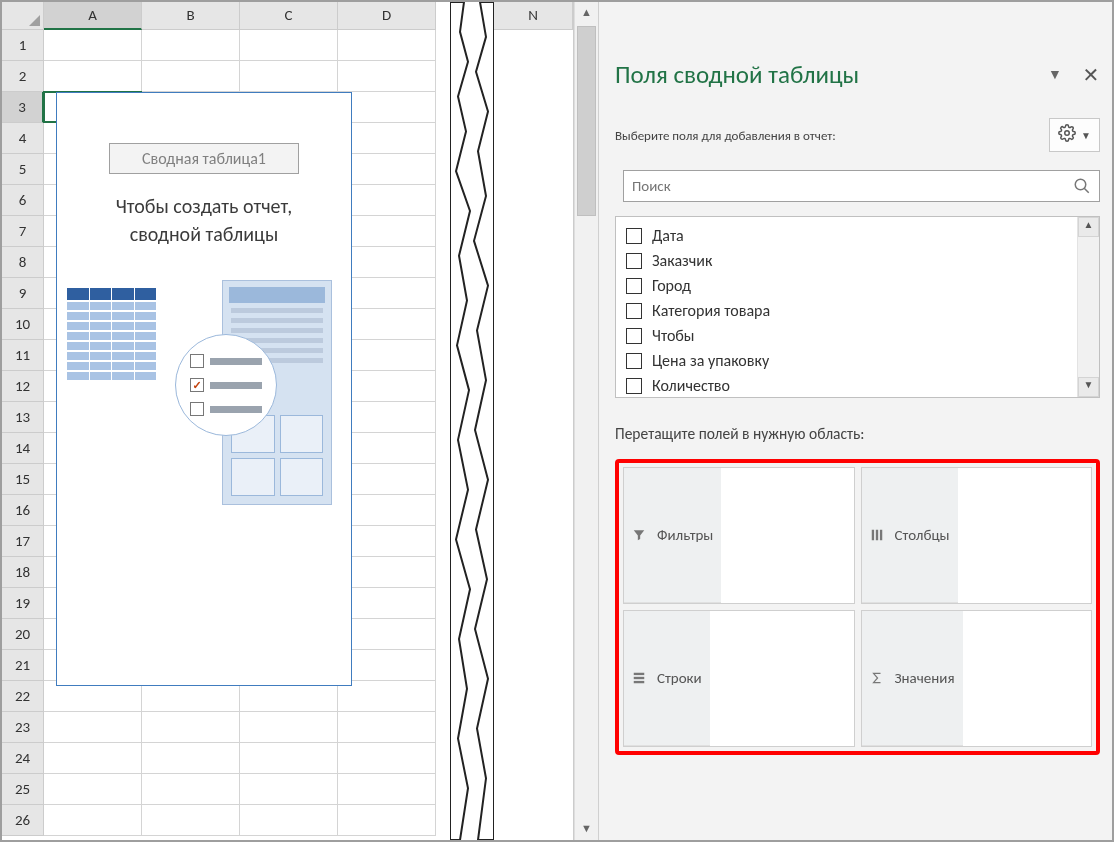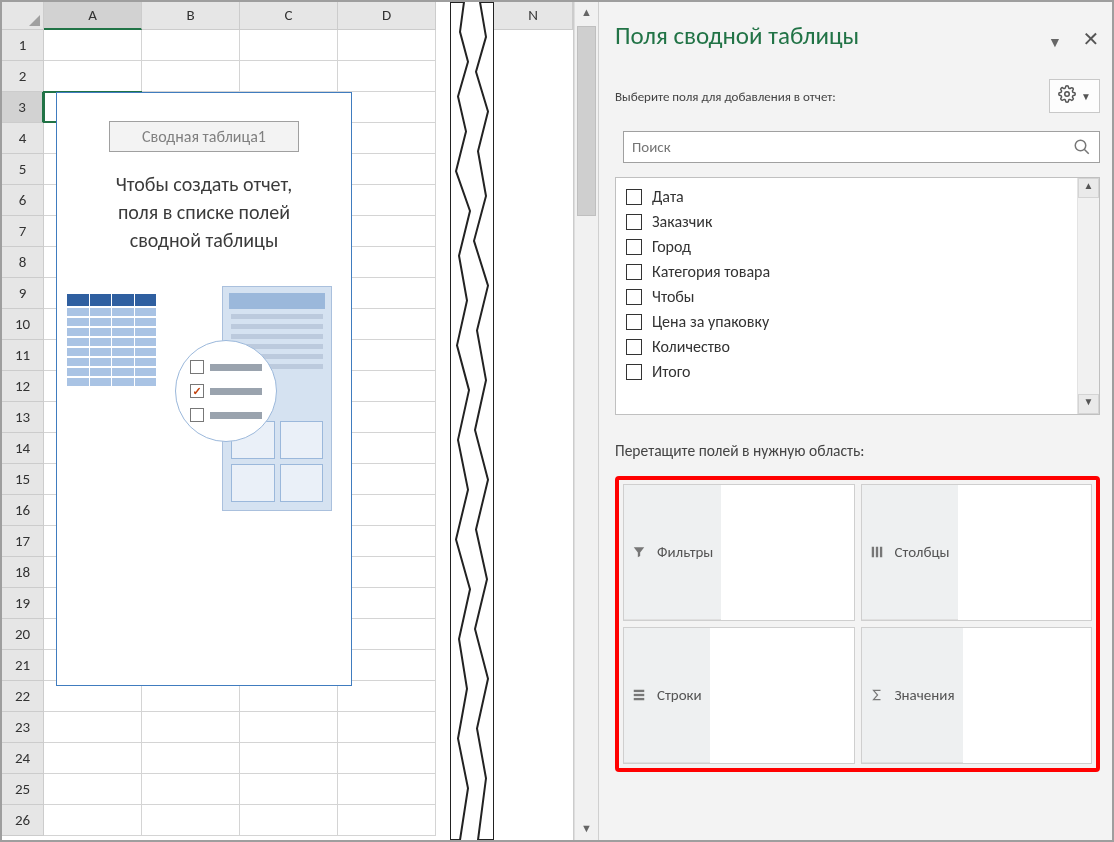--- a/index.html
+++ b/index.html
@@ -16,21 +16,21 @@
   .row-headers { width:42px; display:flex; flex-direction:column; }
   .row-h { height:31px; border-right:1px solid #ccc; border-bottom:1px solid #ccc; background:#e6e6e6; text-align:center; font-size:15px; line-height:30px; color:#333; }
   .row-h.sel { background:#d2d2d2; border-right:2px solid #217346; }
   .cells { position:relative; flex:1; }
   .cell-grid { position:absolute; inset:0; }
   .cell-row { display:flex; height:31px; }
   .cell { width:98px; height:31px; border-right:1px solid #d4d4d4; border-bottom:1px solid #d4d4d4; }
   .active-cell { position:absolute; left:-1px; top:61px; width:99px; height:32px; border:2px solid #217346; pointer-events:none; }
   .active-cell::after { content:""; position:absolute; right:-4px; bottom:-4px; width:7px; height:7px; background:#217346; border:1px solid #fff; }
   
-  .pivot-box { position:absolute; left:12px; top:62px; width:296px; height:594px; border:1px solid #407cbf; background:#fff; padding:6px 10px 10px; }
+  .pivot-box { position:absolute; left:12px; top:62px; width:296px; height:594px; border:1px solid #407cbf; background:#fff; padding:28px 10px 10px; }
   .pivot-name { display:block; margin:22px auto 18px; width:190px; border:1px solid #a0a0a0; background:#f3f3f3; color:#808080; text-align:center; font-size:16px; padding:5px 0; }
   .pivot-msg { text-align:center; color:#3b3b3b; font-size:20px; line-height:28px; padding:0 6px; }
   .illus { position:relative; height:230px; margin-top:40px; }
   .illus-table { position:absolute; left:0; top:0; width:90px; }
   .illus-table-hdr { height:12px; background:#2f5fa0; display:flex; }
   .illus-table-hdr span { flex:1; border-right:1px solid #fff; }
   .illus-table-row { height:8px; background:#a9c3e4; display:flex; margin-top:2px; }
   .illus-table-row span { flex:1; border-right:1px solid #fff; }
   .illus-panel { position:absolute; left:155px; top:-8px; width:110px; height:225px; background:#d5e2f1; border:1px solid #aac0dd; }
   .illus-panel-hdr { height:16px; background:#9bb8db; margin:6px 6px 4px; }
@@ -49,32 +49,32 @@
   .right-wrap { position:absolute; left:492px; top:0; right:0; bottom:0; display:flex; }
   .col-n-area { width:80px; display:flex; flex-direction:column; border-right:1px solid #ccc; }
   .col-n-hdr { height:28px; background:#e6e6e6; border-bottom:1px solid #ccc; text-align:center; line-height:27px; font-size:15px; color:#333; border-right:1px solid #ccc;}
   .col-n-cells { flex:1; background:#fff; }
   .vscroll { width:24px; background:#f1f1f1; border-left:1px solid #dedede; display:flex; flex-direction:column; }
   .vscroll-btn { height:22px; background:#f1f1f1; color:#666; text-align:center; font-size:11px; line-height:22px; }
   .vscroll-thumb { height:190px; margin:2px; background:#cfcfcf; border:1px solid #bfbfbf; }
   .vscroll-track { flex:1; }
   
   .pane { flex:1; background:#f3f3f3; border-left:1px solid #d0d0d0; padding:18px 12px 12px 16px; display:flex; flex-direction:column; position:relative; }
-  .pane-title-row { display:flex; align-items:flex-end; }
+  .pane-title-row { display:flex; align-items:center;margin-top:39px; }
   .pane-title { color:#217346; font-size:25px; font-weight:400; flex:1; }
   .pane-menu-icon { width:18px; text-align:center; color:#666; margin-right:18px; cursor:pointer; }
   .pane-close { width:18px; text-align:center; color:#555; font-size:20px; cursor:pointer; }
   .pane-sub-row { display:flex; align-items:center; margin-top:28px; }
   .pane-sub { color:#444; font-size:13px; flex:1; }
   .gear-btn { border:1px solid #c8c8c8; background:#fdfdfd; padding:5px 8px; display:flex; align-items:center; gap:5px; cursor:pointer; }
   .gear-btn .caret { font-size:10px; color:#555; }
   .search-box { margin-top:18px; display:flex; border:1px solid #a0a0a0; background:#fff;margin-left:8px; }
   .search-box input { flex:1; border:none; outline:none; padding:6px 8px; font-size:15px; font-family:inherit; background:transparent; }
   .search-box .sicon { width:34px; display:flex; align-items:center; justify-content:center; color:#888; }
-  .field-list { margin-top:14px; border:1px solid #c0c0c0; background:#fff; display:flex; height:238px; }
+  .field-list { margin-top:14px; border:1px solid #c0c0c0; background:#fff; display:flex; height:182px; }
   .field-items { flex:1; padding:6px 4px; overflow:hidden; }
   .field-item { display:flex; align-items:center; gap:10px; padding:3px 6px; font-size:16px; color:#333; cursor:pointer; }
   .field-item .cb { width:16px; height:16px; border:1px solid #333; background:#fff; flex-shrink:0; }
   .fl-scroll { width:22px; border-left:1px solid #e3e3e3; background:#f1f1f1; display:flex; flex-direction:column; }
   .fl-scroll .sbtn { height:20px; text-align:center; font-size:10px; color:#555; background:#eaeaea; border:1px solid #d4d4d4; }
   .fl-scroll .strk { flex:1; }
   .drag-label { margin-top:26px; color:#444; font-size:15.5px; }
   .areas { margin-top:16px; display:grid; grid-template-columns:1fr 1fr; grid-template-rows:1fr 1fr; gap:6px; height:296px; border:4px solid #ff0000; border-radius:4px; padding:4px; }
   .area { background:#fff; border:1px solid #cfcfcf; display:flex; }
   .area-hdr { background:#eef0f1; padding:7px 8px; font-size:15px; color:#555; display:flex; align-items:center; gap:9px; border-bottom:1px solid #e0e0e0; }
@@ -282,21 +282,20 @@
               <div class="cell"></div>
               <div class="cell"></div>
             </div>
           </div>
         <div class="active-cell"></div>
 
         <div class="pivot-box">
           <div class="pivot-name">Сводная таблица1</div>
           <div class="pivot-msg">
             <div>Чтобы создать отчет,</div>
-            <div>поля в списке полей</div>
             <div>сводной таблицы</div>
           </div>
           <div class="illus">
             <div class="illus-table">
               <div class="illus-table-hdr">
                   <span></span>
                   <span></span>
                   <span></span>
                   <span></span>
                 </div>

